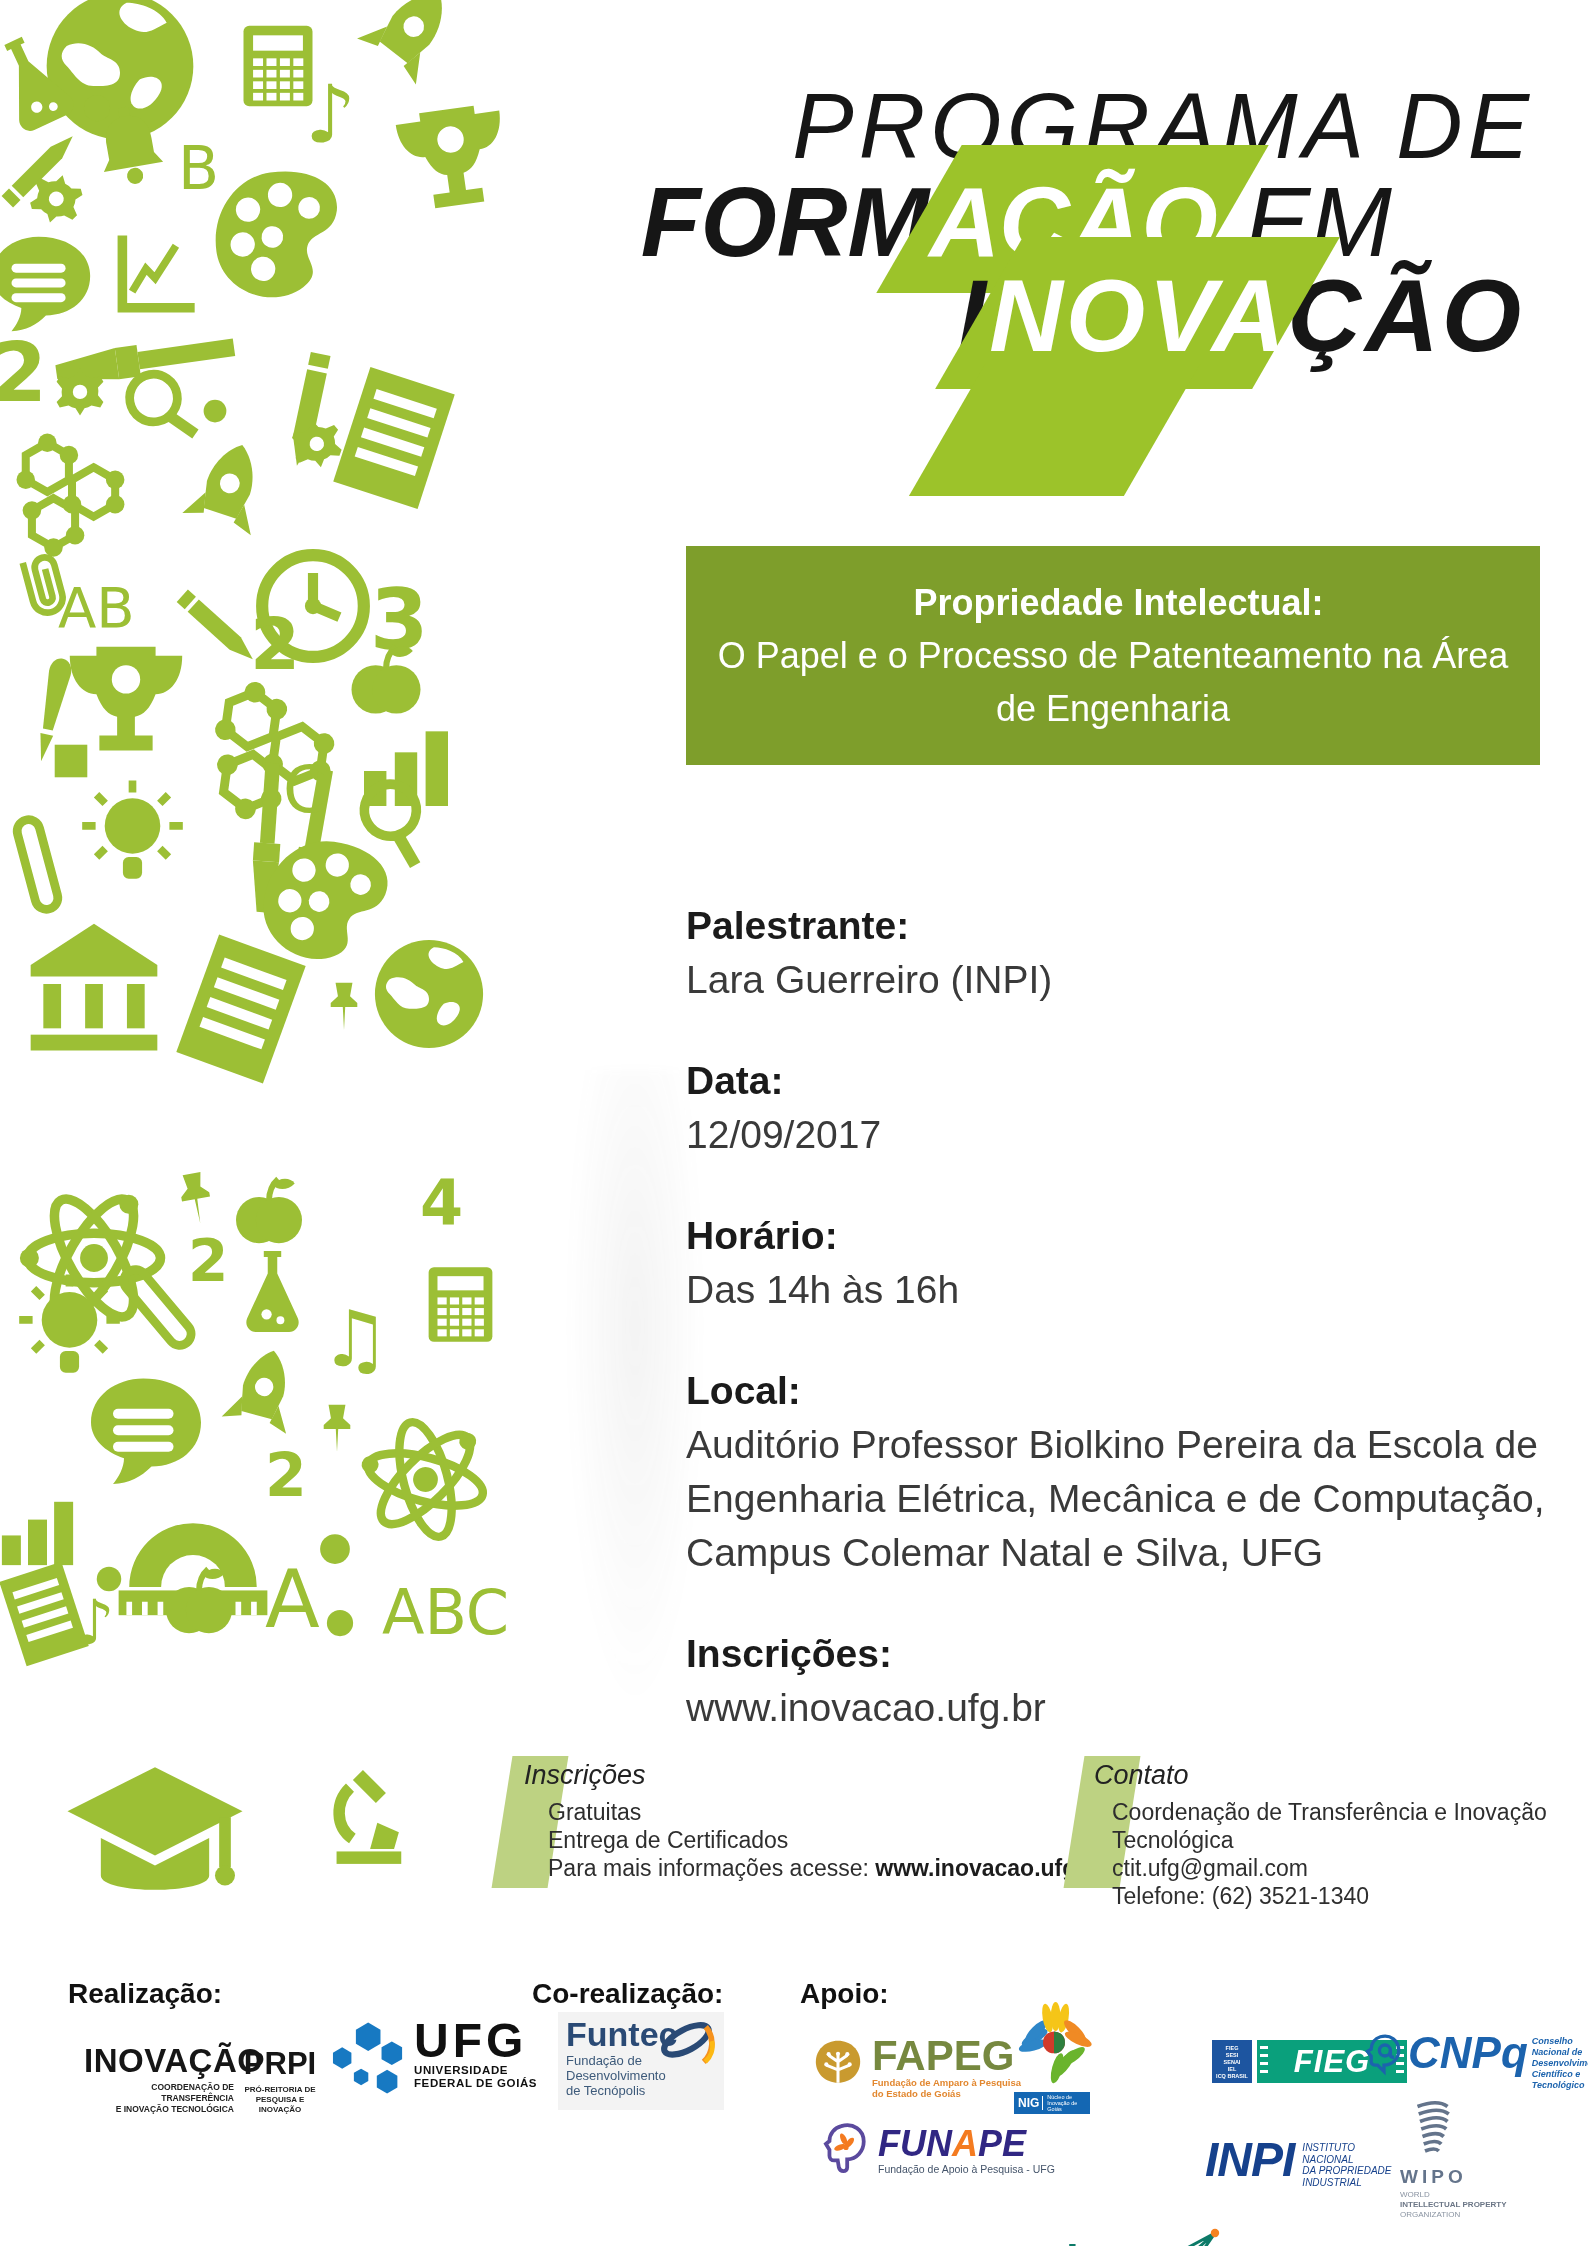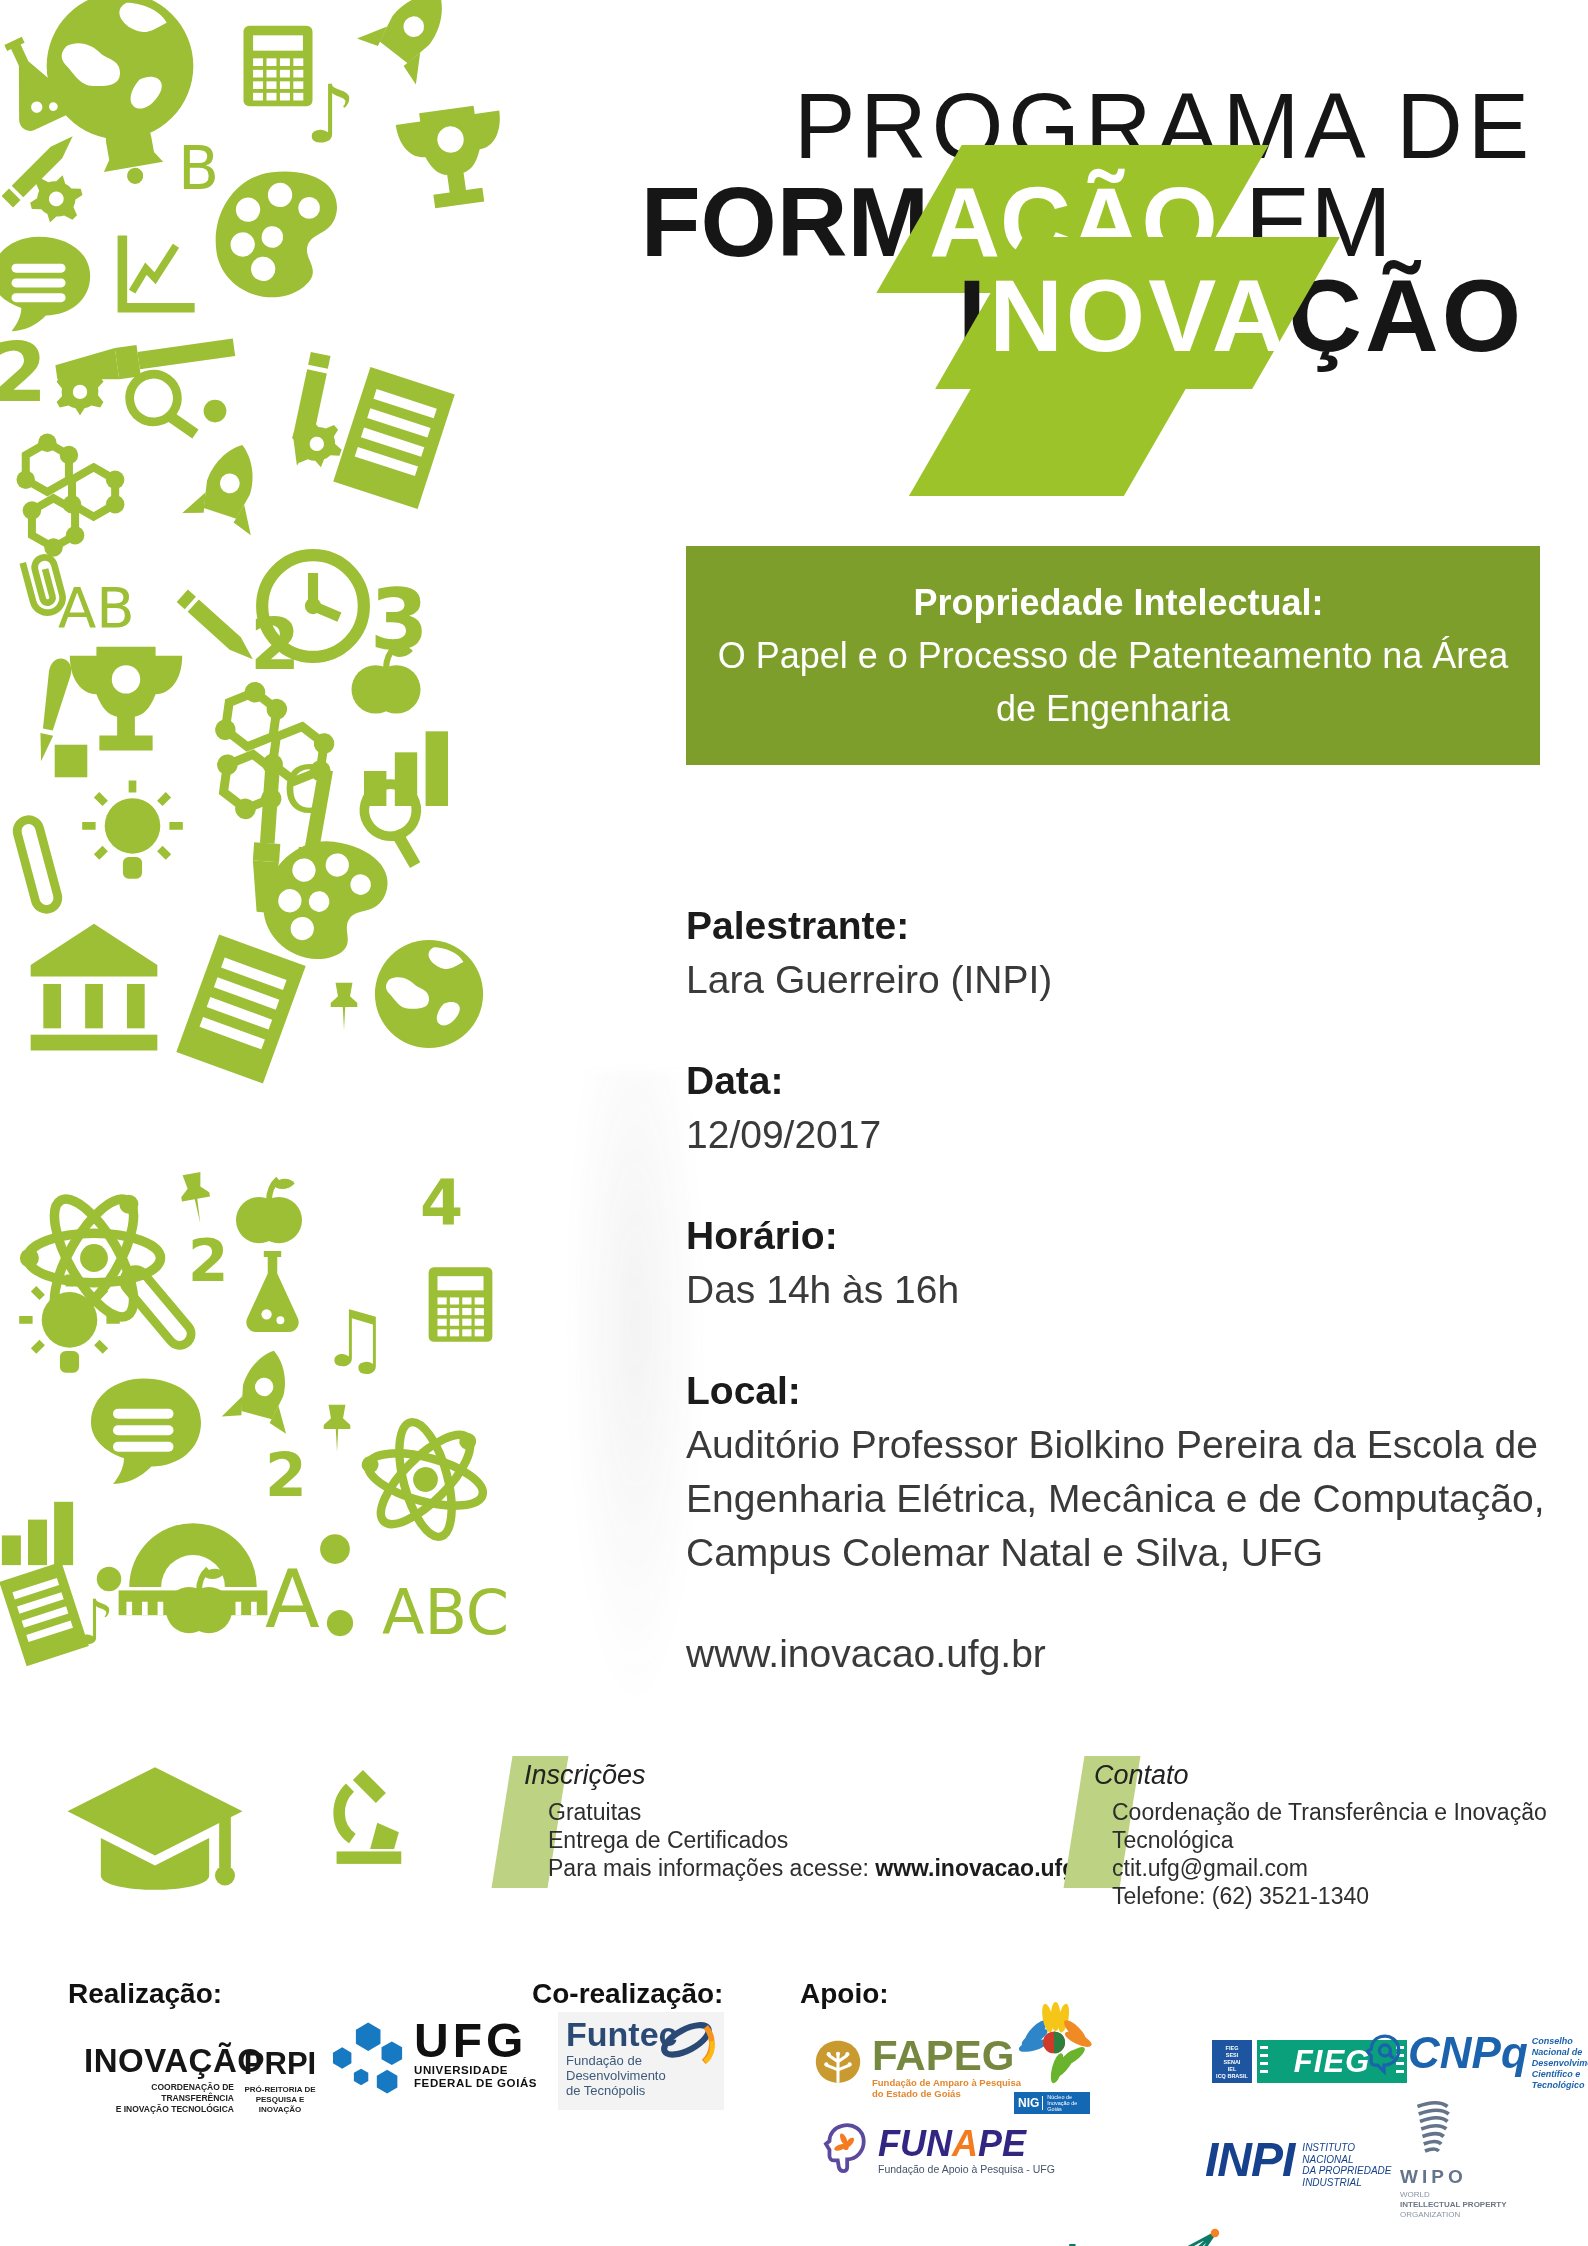--- a/index.html
+++ b/index.html
@@ -17,21 +17,21 @@
 
   
   .collage{position:absolute;inset:0;width:100%;height:100%;pointer-events:none;}
   .ci{position:absolute;color:var(--g);}
   .ct{position:absolute;color:var(--g);line-height:1;font-family:"DejaVu Sans",sans-serif;}
   .watermark{position:absolute;left:565px;top:1070px;width:140px;height:640px;
     background:radial-gradient(ellipse at 50% 40%, rgba(90,90,90,.07), rgba(0,0,0,0) 70%);
     filter:blur(4px);}
 
   
-  .title{position:absolute;inset:0;color:var(--ink);}
+  .title{position:absolute;inset:0;font-style:italic;color:var(--ink);}
   .t1{position:absolute;top:74px;right:54px;font-size:92px;font-weight:400;letter-spacing:5px;white-space:nowrap;}
   .t2{position:absolute;top:166px;right:196px;font-size:98px;font-weight:700;white-space:nowrap;}
   .t3{position:absolute;top:258px;right:64px;font-size:102px;font-weight:700;white-space:nowrap;letter-spacing:3px;}
   .lt{font-weight:400;}
   .hl{position:relative;z-index:0;color:#fff;}
   .hl::before{content:"";position:absolute;z-index:-1;top:-22px;bottom:-16px;left:-10px;right:-8px;
     background:var(--hl);transform:skewX(-30deg);}
   .tail{position:relative;}
   .tail::after{content:"";position:absolute;z-index:-1;top:92%;height:132px;left:-14%;width:72%;
     background:var(--hl);transform:skewX(-30deg);}
@@ -531,20 +531,21 @@
       <div class="lbl">Horário:</div>
       <div>Das 14h às 16h</div>
     </div>
     <div class="grp">
       <div class="lbl">Local:</div>
       <div>Auditório Professor Biolkino Pereira da Escola de</div>
       <div>Engenharia Elétrica, Mecânica e de Computação,</div>
       <div>Campus Colemar Natal e Silva, UFG</div>
     </div>
     <div class="grp">
+      <div class="lbl">Inscrições:</div>
       <div>www.inovacao.ufg.br</div>
     </div>
   </div>
 
   <div class="sbar" style="left:502px;top:1756px;"></div>
   <div class="stitle" style="left:524px;top:1760px;">Inscrições</div>
   <div class="slines" style="left:548px;top:1798px;">
     <div>Gratuitas</div>
     <div>Entrega de Certificados</div>
     <div><span>Para mais informações acesse: </span><b>www.inovacao.ufg.br</b></div>

